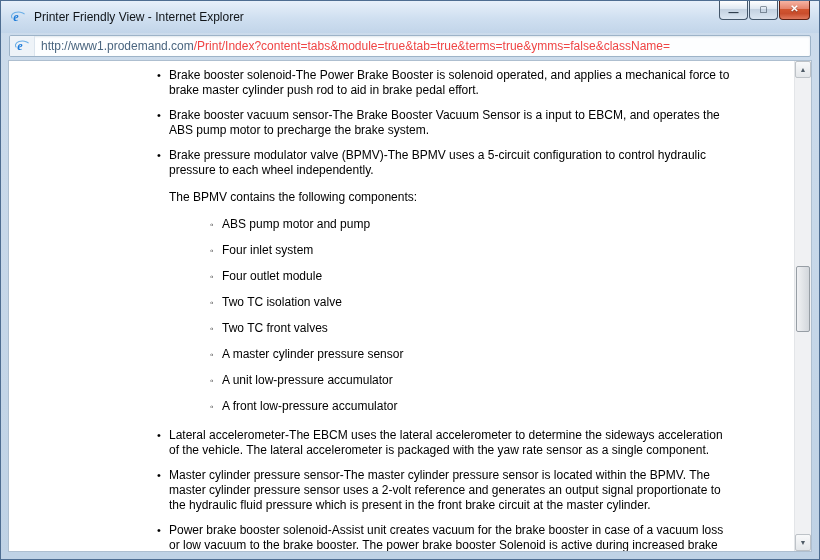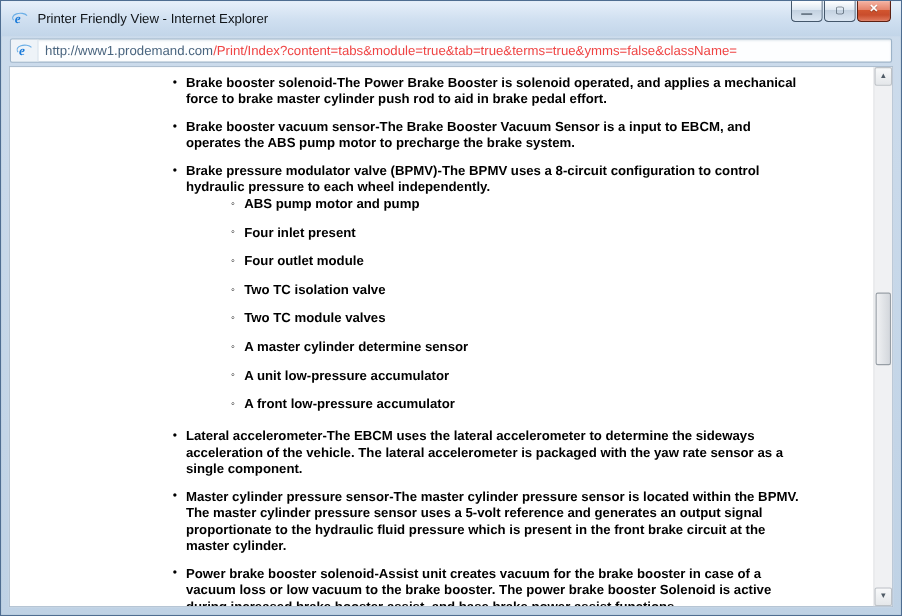--- a/index.html
+++ b/index.html
@@ -88,21 +88,21 @@
     overflow: hidden;
     padding: 7px 60px 0 148px;
     font-size: 12px; line-height: 15px; color: #000;
   }
   .bullet-item { margin-bottom: 10px; }
   .bullet-row, .sub-item { display: flex; }
   .bullet-marker {
     flex: none; width: 12px; font-size: 11px; line-height: 15px; color: #000;
   }
   .bullet-marker.sub { font-size: 10px; }
-  .bullet-text { flex: 1; font-weight: bold; }
+  .bullet-text { flex: 1; }
   .sub-intro { margin: 12px 0 12px 12px; }
   .sub-list { margin-left: 53px; margin-bottom: 14px; }
   .sub-item { margin-bottom: 11px; }
 
   
   .scrollbar {
     position: absolute; top: 0; right: 0; bottom: 0; width: 17px;
     background: #f0f1f3;
     border-left: 1px solid #e3e5e8;
   }
@@ -172,67 +172,68 @@
           </div>
           <div class="bullet-item">
             <div class="bullet-row">
               <span class="bullet-marker">•</span>
               <div class="bullet-text">Brake booster vacuum sensor-The Brake Booster Vacuum Sensor is a input to EBCM, and operates the ABS pump motor to precharge the brake system.</div>
             </div>
           </div>
           <div class="bullet-item">
             <div class="bullet-row">
               <span class="bullet-marker">•</span>
-              <div class="bullet-text">Brake pressure modulator valve (BPMV)-The BPMV uses a 8-circuit configuration to control hydraulic pressure to each wheel independently.</div>
-            </div>
+              <div class="bullet-text">Brake pressure modulator valve (BPMV)-The BPMV uses a 5-circuit configuration to control hydraulic pressure to each wheel independently.</div>
+            </div>
+            <div class="sub-intro">The BPMV contains the following components:</div>
             <div class="sub-list">
               <div class="sub-item">
                 <span class="bullet-marker sub">◦</span>
                 <div class="bullet-text">ABS pump motor and pump</div>
               </div>
               <div class="sub-item">
                 <span class="bullet-marker sub">◦</span>
-                <div class="bullet-text">Four inlet present</div>
+                <div class="bullet-text">Four inlet system</div>
               </div>
               <div class="sub-item">
                 <span class="bullet-marker sub">◦</span>
                 <div class="bullet-text">Four outlet module</div>
               </div>
               <div class="sub-item">
                 <span class="bullet-marker sub">◦</span>
                 <div class="bullet-text">Two TC isolation valve</div>
               </div>
               <div class="sub-item">
                 <span class="bullet-marker sub">◦</span>
-                <div class="bullet-text">Two TC module valves</div>
-              </div>
-              <div class="sub-item">
-                <span class="bullet-marker sub">◦</span>
-                <div class="bullet-text">A master cylinder determine sensor</div>
+                <div class="bullet-text">Two TC front valves</div>
+              </div>
+              <div class="sub-item">
+                <span class="bullet-marker sub">◦</span>
+                <div class="bullet-text">A master cylinder pressure sensor</div>
               </div>
               <div class="sub-item">
                 <span class="bullet-marker sub">◦</span>
                 <div class="bullet-text">A unit low-pressure accumulator</div>
               </div>
               <div class="sub-item">
                 <span class="bullet-marker sub">◦</span>
                 <div class="bullet-text">A front low-pressure accumulator</div>
               </div>
             </div>
           </div>
           <div class="bullet-item">
             <div class="bullet-row">
               <span class="bullet-marker">•</span>
               <div class="bullet-text">Lateral accelerometer-The EBCM uses the lateral accelerometer to determine the sideways acceleration of the vehicle. The lateral accelerometer is packaged with the yaw rate sensor as a single component.</div>
             </div>
           </div>
           <div class="bullet-item">
             <div class="bullet-row">
               <span class="bullet-marker">•</span>
-              <div class="bullet-text">Master cylinder pressure sensor-The master cylinder pressure sensor is located within the BPMV. The master cylinder pressure sensor uses a 5-volt reference and generates an output signal proportionate to the hydraulic fluid pressure which is present in the front brake circuit at the master cylinder.</div>
+              <div class="bullet-text">Master cylinder pressure sensor-The master cylinder pressure sensor is located within the BPMV. The master cylinder pressure sensor uses a 2-volt reference and generates an output signal proportionate to the hydraulic fluid pressure which is present in the front brake circuit at the master cylinder.</div>
             </div>
           </div>
           <div class="bullet-item">
             <div class="bullet-row">
               <span class="bullet-marker">•</span>
               <div class="bullet-text">Power brake booster solenoid-Assist unit creates vacuum for the brake booster in case of a vacuum loss or low vacuum to the brake booster. The power brake booster Solenoid is active during increased brake booster assist, and base brake power assist functions.</div>
             </div>
           </div>
         </div>
     </div>

